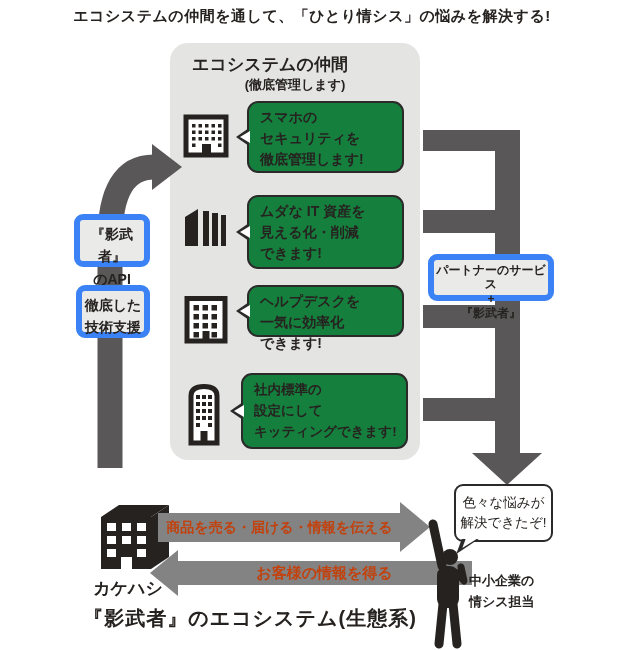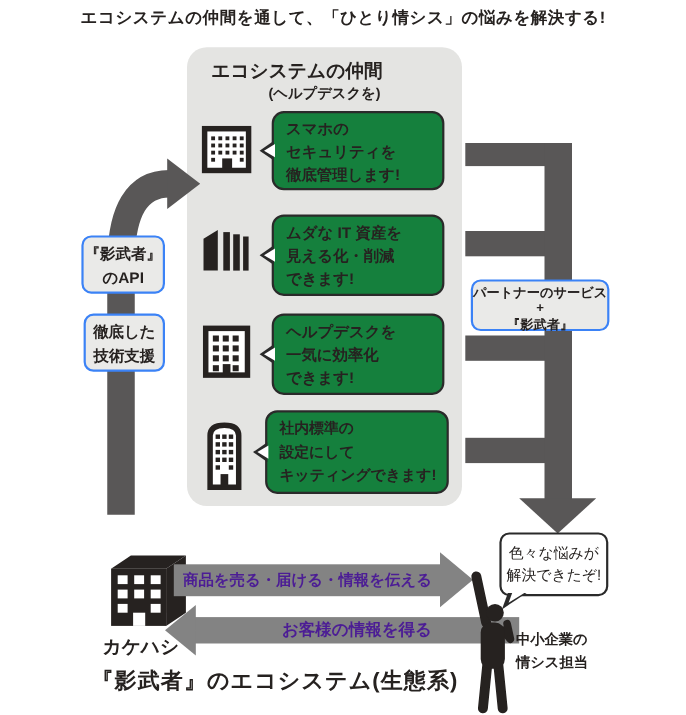--- a/index.html
+++ b/index.html
@@ -16,29 +16,29 @@
   
   .bubble{background:#15803d;border:2px solid #2a2a2a;border-radius:11px;
           font-size:14px;font-weight:bold;line-height:21px;padding:4px 6px 0 11px;box-sizing:border-box;}
   .bubble::before{content:'';position:absolute;left:-13px;top:50%;margin-top:-9px;width:0;height:0;
           border:9px solid transparent;border-left:0;border-right:13px solid #2a2a2a;}
   .bubble::after{content:'';position:absolute;left:-9.5px;top:50%;margin-top:-6px;width:0;height:0;
           border:6px solid transparent;border-left:0;border-right:10px solid #ffffff;}
   .bubble span{display:block;}
   .bubble.small{font-size:13.5px;}
   
-  .chip{background:#eaeae8;border:2px solid #3b82f6;border-radius:9px;text-align:center;
+  .chip{background:#eaeae8;border:6px solid #3b82f6;border-radius:9px;text-align:center;
         font-weight:bold;box-sizing:border-box;}
   .chip span{display:block;}
   .chip-left{font-size:14px;line-height:1.6;padding-top:3px;}
   .chip-right{font-size:12px;line-height:1.2;padding-top:3px;}
   
   .harrow{height:50px;}
   .harrow .bar{position:absolute;background:#838383;}
-  .harrow .txt{position:absolute;color:#4c1d95;font-weight:bold;text-align:center;}
+  .harrow .txt{position:absolute;color:#c2410c;font-weight:bold;text-align:center;}
   .head-right{position:absolute;width:0;height:0;border-top:25px solid transparent;
               border-bottom:25px solid transparent;border-left:30px solid #838383;}
   .head-left{position:absolute;width:0;height:0;border-top:23px solid transparent;
              border-bottom:23px solid transparent;border-right:28px solid #838383;}
   
   .pbubble{background:#fff;border:2px solid #2a2a2a;border-radius:9px;text-align:center;
            font-size:13.5px;font-weight:normal;line-height:20px;padding-top:7px;box-sizing:border-box;}
   .pbubble::before{content:'';position:absolute;left:3px;bottom:-14px;width:0;height:0;
            border-right:17px solid transparent;border-top:15px solid #2a2a2a;transform:skewX(-20deg);}
   .pbubble::after{content:'';position:absolute;left:8px;bottom:-8px;width:0;height:0;
@@ -51,21 +51,21 @@
 </style>
 </head>
 <body>
 
 <div id="stage">
 
   <div class="abs headline">エコシステムの仲間を通して、「ひとり情シス」の悩みを解決する!</div>
 
   <div class="abs panel"></div>
   <div class="abs panel-title">エコシステムの仲間</div>
-  <div class="abs panel-sub">(ヘルプデスクを)</div>
+  <div class="abs panel-sub">(徹底管理します)</div>
 
   <svg class="abs" style="left:420px;top:125px;" width="135" height="365" viewBox="0 0 135 365">
     <rect x="3" y="5" width="97" height="21" fill="#595757"></rect>
     <rect x="3" y="85" width="97" height="23" fill="#595757"></rect>
     <rect x="3" y="180" width="97" height="23" fill="#595757"></rect>
     <rect x="3" y="273" width="97" height="23" fill="#595757"></rect>
     <rect x="75" y="5" width="25" height="325" fill="#595757"></rect>
     <polygon points="52,328 122,328 87,360" fill="#595757"></polygon>
   </svg>
   <div class="abs chip chip-right" style="left:428px;top:254px;width:126px;height:47px;">
@@ -140,21 +140,21 @@
         <rect x="18.5" y="19" width="5.5" height="5.5"></rect>
         <rect x="27.5" y="19" width="5.5" height="5.5"></rect>
       <rect x="9.5" y="28" width="5.5" height="5.5"></rect>
         <rect x="18.5" y="28" width="5.5" height="5.5"></rect>
         <rect x="27.5" y="28" width="5.5" height="5.5"></rect>
       <rect x="9.5" y="37" width="5.5" height="5.5"></rect>
         <rect x="27.5" y="37" width="5.5" height="5.5"></rect>
       <rect x="18.5" y="36" width="7" height="10.5"></rect>
     </g>
   </svg>
-  <div class="abs bubble" style="left:247px;top:285px;width:157px;height:74px;">
+  <div class="abs bubble" style="left:247px;top:285px;width:157px;height:52px;">
     <span>ヘルプデスクを</span>
     <span>一気に効率化</span>
     <span>できます!</span>
   </div>
 
   <svg class="abs" style="left:188px;top:383px;" width="32" height="63" viewBox="0 0 32 63">
     <path d="M3,60 L3,13 Q3,3.5 16,3.5 Q29,3.5 29,13 L29,60 Z" fill="#ffffff" stroke="#262220" stroke-width="5"></path>
     <g fill="#262220">
       <rect x="8" y="12" width="4" height="4"></rect>
         <rect x="14" y="12" width="4" height="4"></rect>

